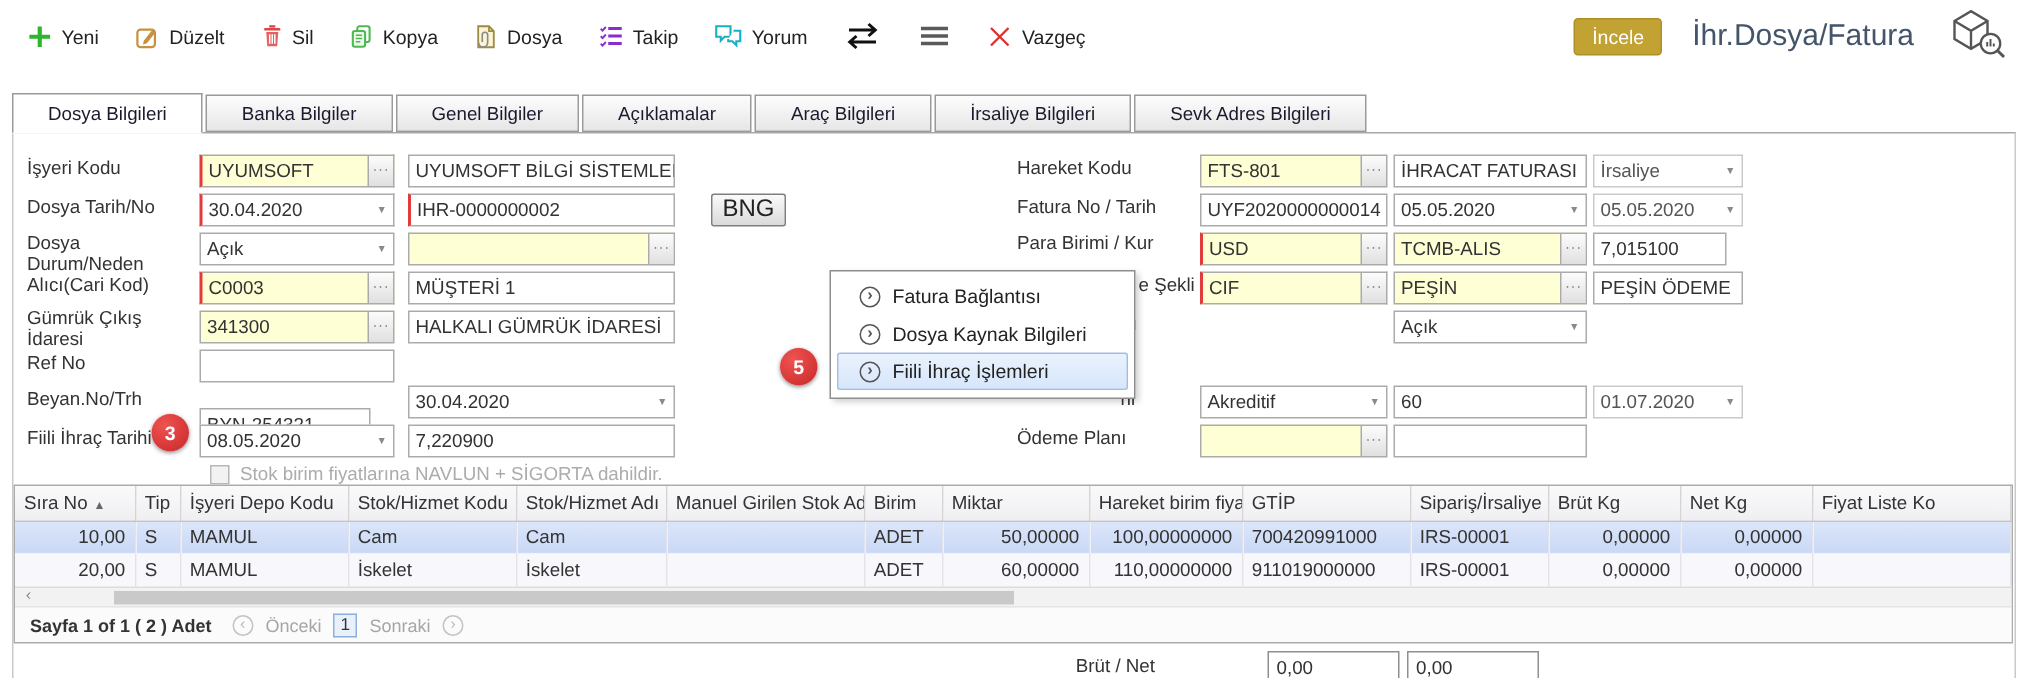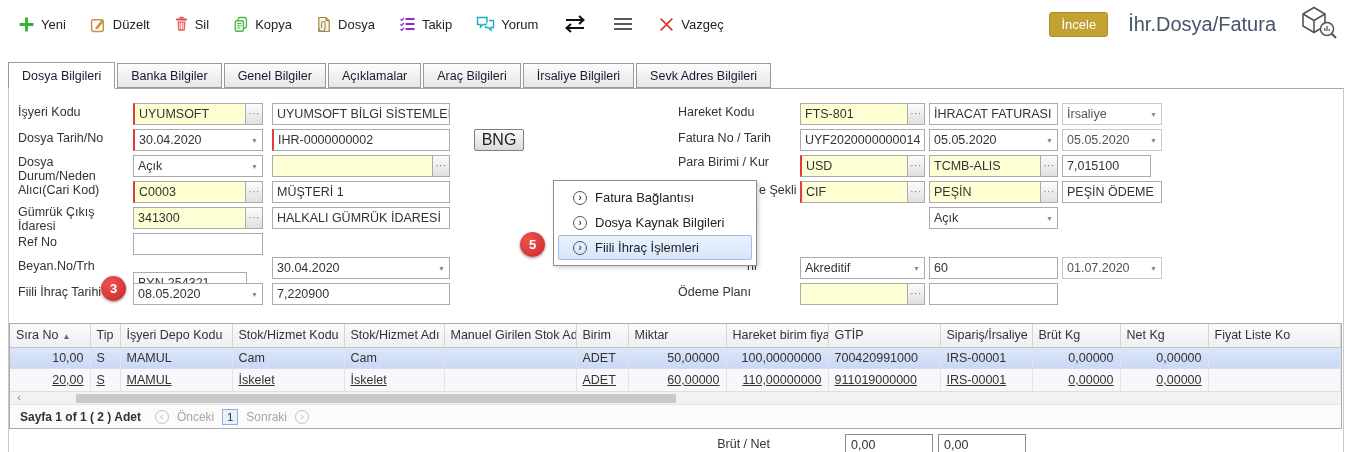--- a/index.html
+++ b/index.html
@@ -10,21 +10,21 @@
   .toolbar { position:absolute; top:0; left:0; width:100%; height:48px; display:flex; align-items:center; justify-content:space-between; background:#fff; }
   .tb-left { display:flex; align-items:center; gap:24px; margin-left:18px; }
   .tb-item { display:flex; align-items:center; gap:6px; font-size:13px; color:#222; cursor:pointer; }
   .tb-item svg { display:block; }
   .tb-right { display:flex; align-items:center; gap:20px; margin-right:16px; }
   .incele { background:#C2A233; color:#fff; font-size:13px; padding:4px 11px; border:1px solid #AD8F24; border-radius:3px; cursor:pointer; }
   .title { font-size:20px; color:#44546A; }
 
   
   .tabs { position:absolute; top:62px; left:8px; display:flex; align-items:flex-end; z-index:3; }
-  .tab { height:25px; padding:0 13px; display:flex; align-items:center; font-size:12.5px; color:#1a1a2e;
+  .tab { height:25px; padding:0 23px; display:flex; align-items:center; font-size:12.5px; color:#1a1a2e;
          background:linear-gradient(#FDFDFD,#E6E6E6); border:1px solid #9A9A9A; border-left-width:0; cursor:pointer; }
   .tab:first-child { border-left-width:1px; }
   .tab.active { height:27px; background:#fff; border-bottom:1px solid #fff; margin-bottom:-1px; border-left-width:1px; }
   .tab + .tab.sep { margin-left:2px; border-left-width:1px; }
 
   
   .panel { position:absolute; top:88px; left:8px; width:1336px; height:364px; border-top:1px solid #A8A8A8; border-left:1px solid #C9C9C9; border-right:1px solid #C9C9C9; background:#fff; }
 
   .flabel { position:absolute; font-size:12.5px; color:#333; line-height:14px; padding-top:4px; }
   .fld { position:absolute; height:22px; border:1px solid #ABABAB; background:#fff; display:flex; align-items:center; font-size:12.5px; color:#333; overflow:hidden; white-space:nowrap; }
@@ -51,21 +51,21 @@
   .pitem.sel { background:linear-gradient(#EAF2FD,#D7E6FB); border:1px solid #9FBDE6; border-radius:2px; }
   .circ-chev { width:14px; height:14px; border:1.4px solid #555; border-radius:50%; display:flex; align-items:center; justify-content:center; color:#555; flex:0 0 auto; }
   .circ-chev::after { content:"›"; font-size:11px; font-weight:bold; margin-top:-2px; }
 
   
   .gridwrap { position:absolute; top:323px; left:1px; width:1333px; border:1px solid #ABABAB; background:#fff; }
   table.grid { border-collapse:collapse; table-layout:fixed; width:1331px; font-size:12.5px; color:#333; }
   .grid th { height:23px; font-weight:normal; text-align:left; padding:0 6px; background:linear-gradient(#FAFAFB,#EFEFF2); border-right:1px solid #D5D5D5; border-bottom:1px solid #C4C4C4; overflow:hidden; white-space:nowrap; cursor:pointer; }
   .grid td { height:22px; padding:0 6px; border-right:1px solid #E2E2E8; overflow:hidden; white-space:nowrap; }
   .grid tr.sel td { background:linear-gradient(#DCE6FA,#C9D8F5); border-top:1px solid #B4C7EE; }
-  .grid tr.alt td { background:#F7F7FC;text-decoration:underline; }
+  .grid tr.alt td { background:#F7F7FC; }
   .grid td.num { text-align:right; }
   .sort-asc { color:#666; font-size:8px; margin-left:4px; }
   .sort-asc::after { content:"▲"; }
 
   .hscroll { width:1331px; height:13px; background:#F2F2F2; border-top:1px solid #DDD; position:relative; }
   .hs-arrow { position:absolute; left:2px; top:0; width:14px; height:12px; color:#888; font-size:11px; line-height:11px; text-align:center; cursor:pointer; }
   .hs-thumb { position:absolute; left:66px; top:2px; width:600px; height:9px; background:#C9C9C9; cursor:pointer; }
 
   .pagebar { width:1331px; height:24px; display:flex; align-items:center; font-size:12px; color:#333; background:#FBFBFB; border-top:1px solid #E4E4E4; }
   .pg-text { font-weight:bold; margin-left:10px; }
@@ -264,20 +264,24 @@
 
   <div class="flabel" style="top:281px;left:18px;width:112px">Fiili İhraç Tarihi</div>
   <div class="fld" style="top:283px;left:133px;width:130px">
     <span class="val">08.05.2020</span>
       <span class="arr"></span>
   </div>
   <div class="fld" style="top:283px;left:272px;width:178px">
     <span class="val">7,220900</span>
   </div>
 
+  <div class="cbx-row">
+    <span class="cbx"></span>
+    <span class="cbx-label">Stok birim fiyatlarına NAVLUN + SİGORTA dahildir.</span>
+  </div>
 
   <div class="flabel" style="top:101px;left:678px;width:117px">Hareket Kodu</div>
   <div class="fld yellow" style="top:103px;left:800px;width:125px">
     <span class="val">FTS-801</span>
       <span class="ell"></span>
   </div>
   <div class="fld" style="top:103px;left:929px;width:129px">
     <span class="val">İHRACAT FATURASI</span>
   </div>
   <div class="fld dis" style="top:103px;left:1062px;width:100px">

